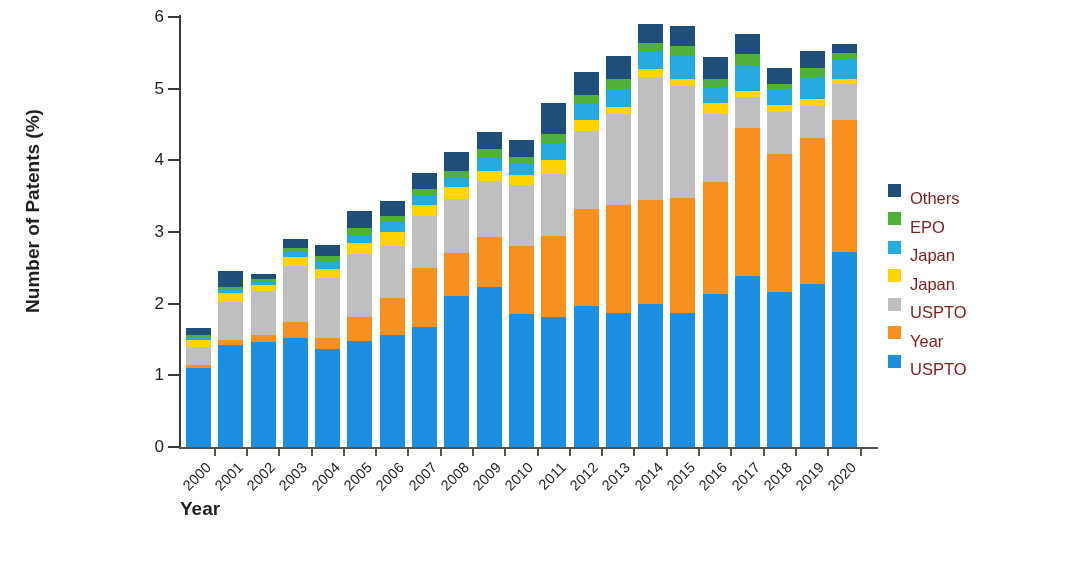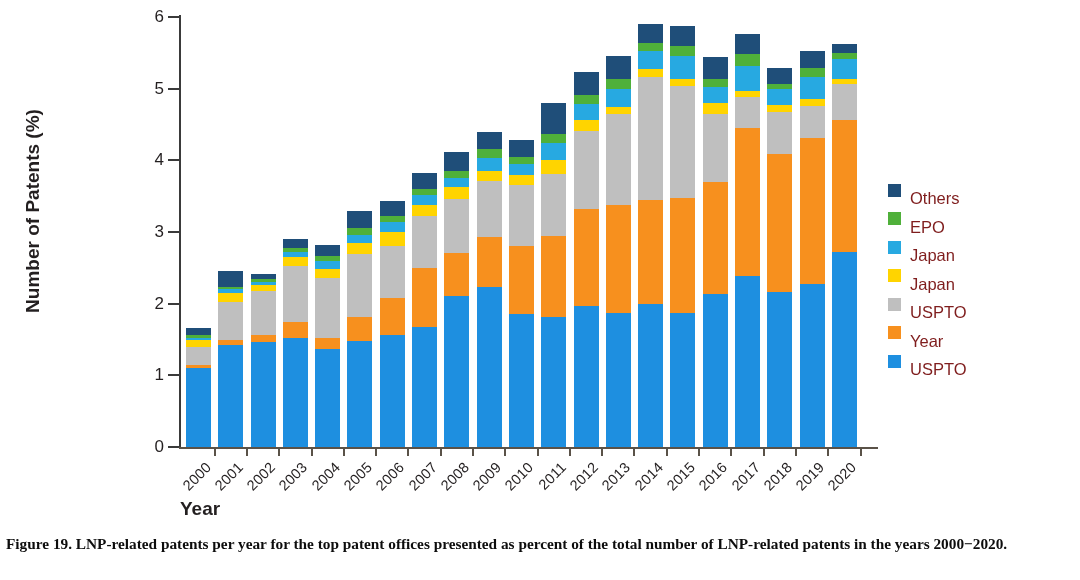--- a/index.html
+++ b/index.html
@@ -460,14 +460,13 @@
           <span class="legend-swatch" style="background: rgb(247, 144, 30);"></span>
           <span class="legend-label">Year</span>
         </div>
         <div class="legend-row">
           <span class="legend-swatch" style="background: rgb(30, 143, 224);"></span>
           <span class="legend-label">USPTO</span>
         </div>
       </div>
   </div>
 
-  <div id="caption">Figure 19. LNP-related patents per year for the top patent offices presented as percent of the total number of LNP-related patents in the years 2000−2020.</div>
 </div>
 
 </body></html>

